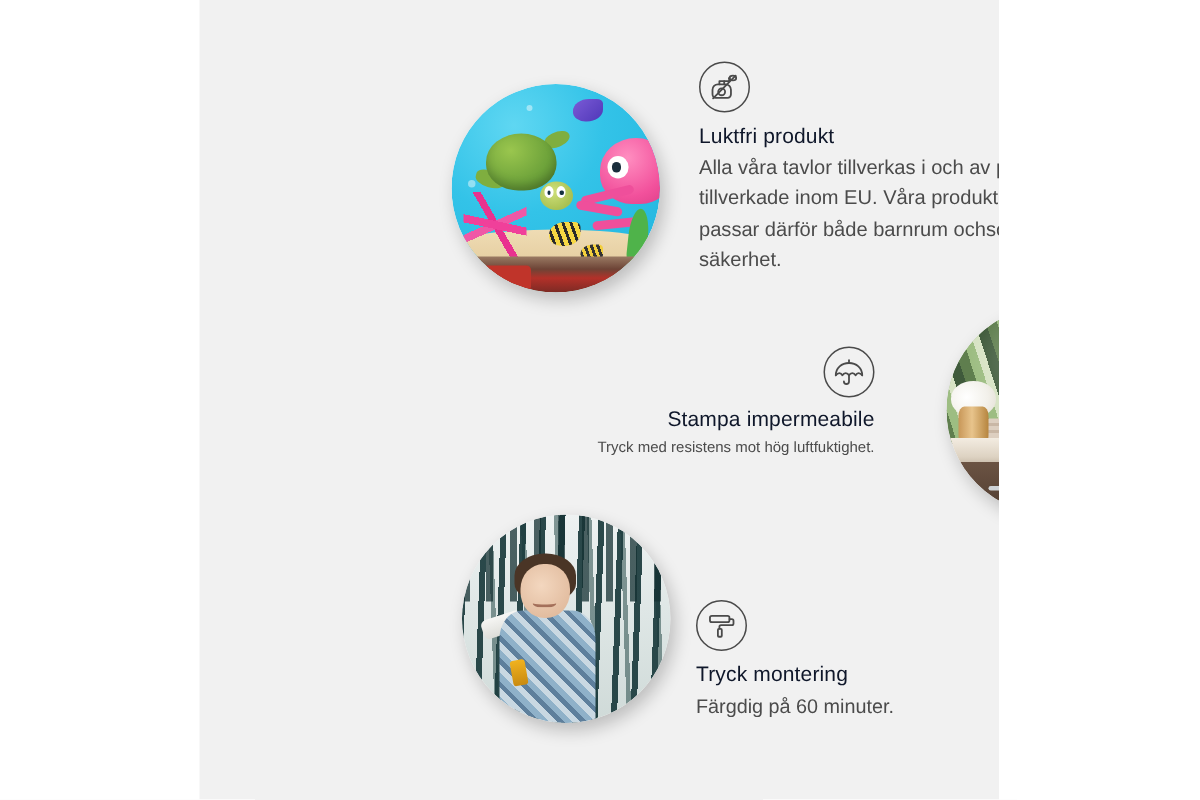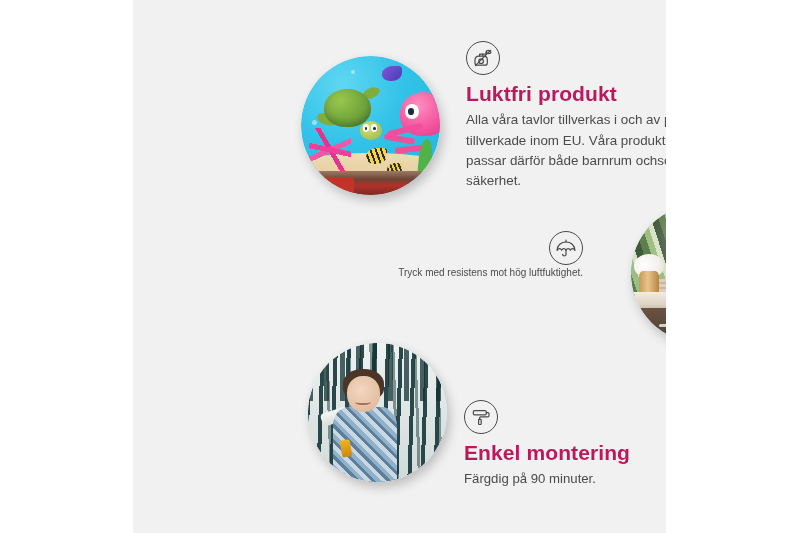--- a/index.html
+++ b/index.html
@@ -256,23 +256,23 @@
     width: 34px; height: 34px;
     border: 1.6px solid #4a4a4a;
     border-radius: 50%;
     display: flex; align-items: center; justify-content: center;
     box-sizing: border-box;
   }
   .icon-circle svg { display:block; }
 
   .feat-title{
     margin: 7px 0 4px 0;
-    font-size: 21px;
-    font-weight: bold;
-    color: #be185d;
+    font-size: 14px;
+    font-weight: normal;
+    color: #0f172a;
     letter-spacing: .1px;
     line-height: 1.15;
   }
   .feat-desc{
     margin: 0;
     font-size: 13.4px;
     line-height: 1.52;
     color: #4b4b4b;
   }
 
@@ -373,20 +373,21 @@
       <div class="icon-wrap">
         <div class="icon-circle">
           <svg width="24" height="24" viewBox="0 0 24 24" fill="none" stroke="#4a4a4a" stroke-width="1.2" stroke-linecap="round" stroke-linejoin="round">
             <path d="M3.2 14.2c0-4.9 3.9-8.2 8.8-8.2s8.8 3.3 8.8 8.2"></path>
             <path d="M3.2 14.2c1.5-2 3.4-2 4.4 0 1.1-2 3.3-2 4.4 0 1.1-2 3.3-2 4.4 0 1-2 2.9-2 4.4 0"></path>
             <path d="M12 6V4.1"></path>
             <path d="M12 14.2v4.1a1.7 1.7 0 0 1-3.4 0"></path>
           </svg>
         </div>
       </div>
+      <h2 class="feat-title">Stampa impermeabile</h2>
       <p class="feat-desc">Tryck med resistens mot hög luftfuktighet.</p>
     </div>
 
     <div class="photo photo-paint">
       <div class="inner">
         <div class="forest-bg"></div>
         <div class="trees"></div>
         <div class="roller-head"></div>
         <div class="roller-stick"></div>
         <div class="woman-body"></div>
@@ -401,18 +402,18 @@
     <div class="block block-3">
       <div class="icon-wrap">
         <div class="icon-circle">
           <svg width="24" height="24" viewBox="0 0 24 24" fill="none" stroke="#4a4a4a" stroke-width="1.2" stroke-linecap="round" stroke-linejoin="round">
             <rect x="4.3" y="5.6" width="13" height="4.2" rx="1.3"></rect>
             <path d="M17.3 7.7h1.6c0.6 0 1.1 0.5 1.1 1.1v1.9c0 0.6-0.5 1.1-1.1 1.1h-7.2c-0.6 0-1.1 0.5-1.1 1.1v1.1"></path>
             <rect x="9.6" y="14.3" width="2.6" height="5.2" rx="0.7"></rect>
           </svg>
         </div>
       </div>
-      <h2 class="feat-title">Enkel montering</h2>
-      <p class="feat-desc">Färgdig på 90 minuter.</p>
+      <h2 class="feat-title">Tryck montering</h2>
+      <p class="feat-desc">Färgdig på 60 minuter.</p>
     </div>
 
   </div>
 </div>
 
 </body></html>

